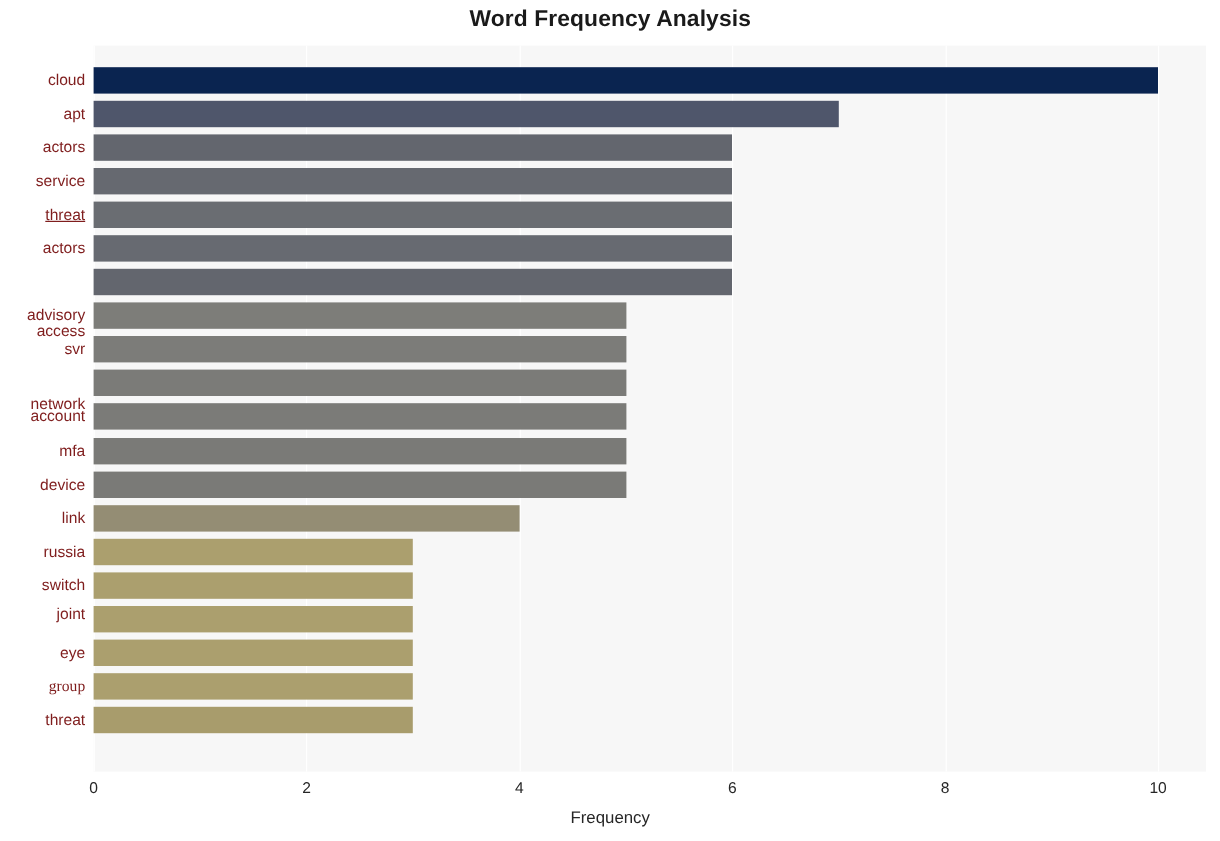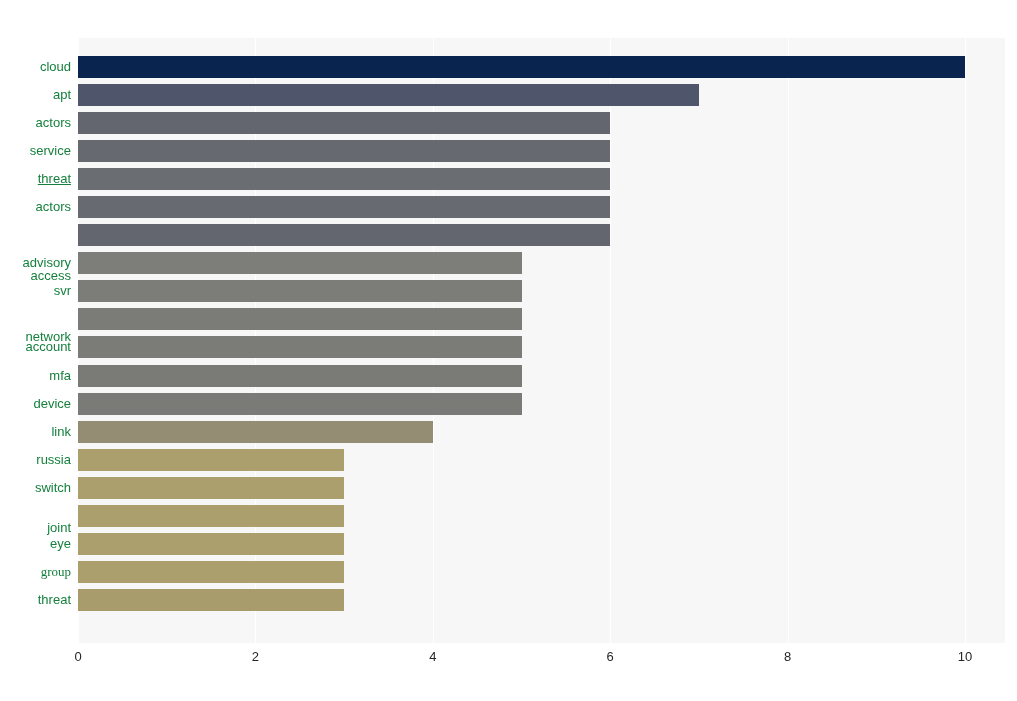--- a/index.html
+++ b/index.html
@@ -49,21 +49,21 @@
   }
 
   
   #ylabels{position:absolute;left:0;top:38px;width:71px;height:605px;}
   .ylabel{
     position:absolute;
     right:0;
     width:71px;
     text-align:right;
     font-size:13px;
-    color:#15803d;
+    color:#7f1d1d;
     line-height:28px;
     height:28px;
     white-space:nowrap;
   }
 
   
   #xticks{position:absolute;left:0;top:645px;width:1017px;height:24px;}
   .xtick{
     position:absolute;
     top:4px;
@@ -78,20 +78,21 @@
     text-align:center;
     font-size:14px;
     color:#262626;
   }
 </style>
 </head>
 <body>
 
 <div id="figure">
 
+  <div id="chart-title">Word Frequency Analysis</div>
 
   <div id="plot-area">
     <div id="gridlines">
         <div class="gridline" style="left: 0px;"></div>
         <div class="gridline" style="left: 177.416px;"></div>
         <div class="gridline" style="left: 354.833px;"></div>
         <div class="gridline" style="left: 532.249px;"></div>
         <div class="gridline" style="left: 709.665px;"></div>
         <div class="gridline" style="left: 887.081px;"></div>
       </div>
@@ -169,27 +170,28 @@
       <div class="ylabel" style="top: 183.461px; margin-top: 41px;">access</div>
       <div class="ylabel" style="top: 211.47px;">advisory</div>
       <div class="ylabel" style="top: 239.479px;">svr</div>
       <div class="ylabel" style="top: 285px;">network</div>
       <div class="ylabel" style="top: 295.498px;">account</div>
       <div class="ylabel" style="top: 323.507px;">mfa</div>
       <div class="ylabel" style="top: 351.516px; padding-left: 44px;">device</div>
       <div class="ylabel" style="top: 379.525px;">link</div>
       <div class="ylabel" style="top: 407.535px;">russia</div>
       <div class="ylabel" style="top: 435.544px;">switch</div>
-      <div class="ylabel" style="top: 476px;">joint</div>
+      <div class="ylabel" style="top: 460px;">joint</div>
       <div class="ylabel" style="top: 491.562px;">eye</div>
       <div class="ylabel" style="top: 519.572px; font-family: Liberation Serif, serif;">group</div>
       <div class="ylabel" style="top: 547.581px;">threat</div>
     </div>
   <div id="xticks">
       <div class="xtick" style="left: 78px;">0</div>
       <div class="xtick" style="left: 255.416px;">2</div>
       <div class="xtick" style="left: 432.833px;">4</div>
       <div class="xtick" style="left: 610.249px;">6</div>
       <div class="xtick" style="left: 787.665px;">8</div>
       <div class="xtick" style="left: 965.081px;">10</div>
     </div>
+  <div id="xaxis-label">Frequency</div>
 
 </div>
 
 </body></html>

